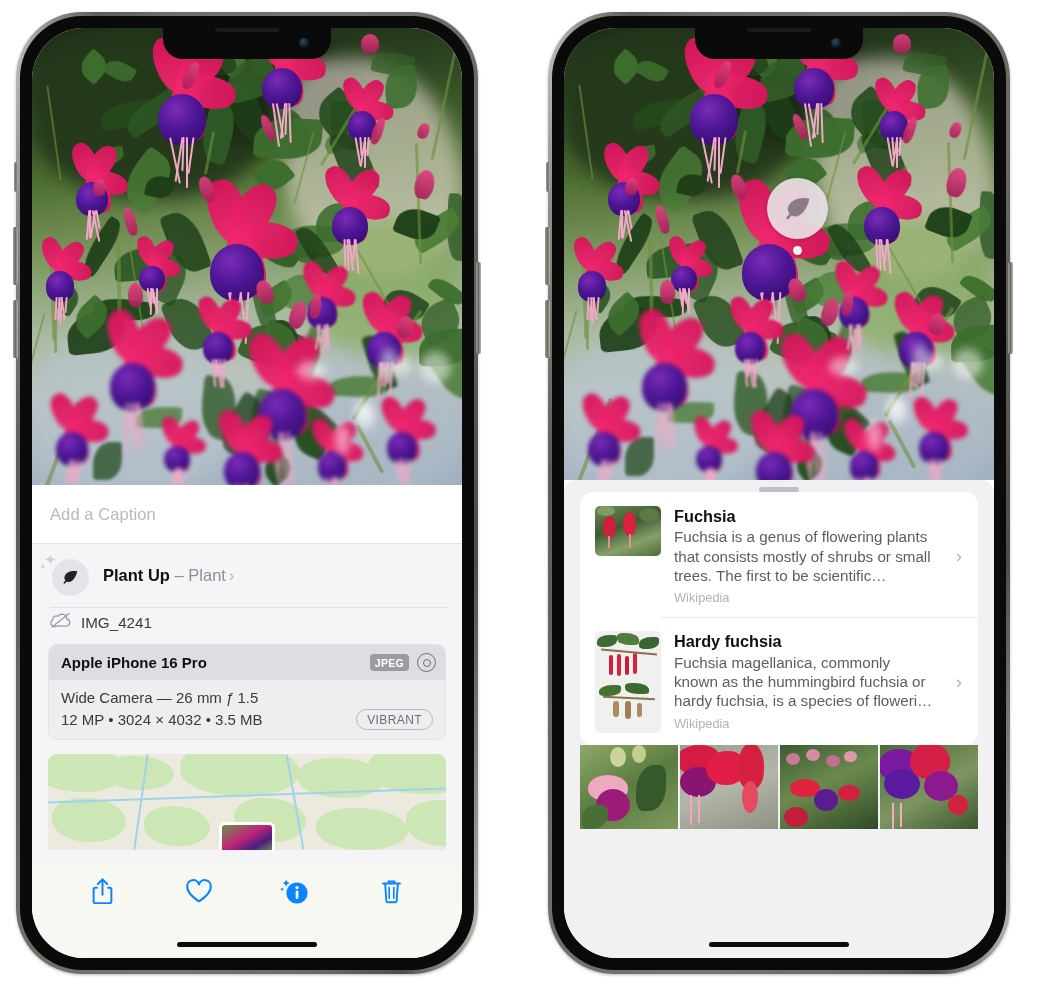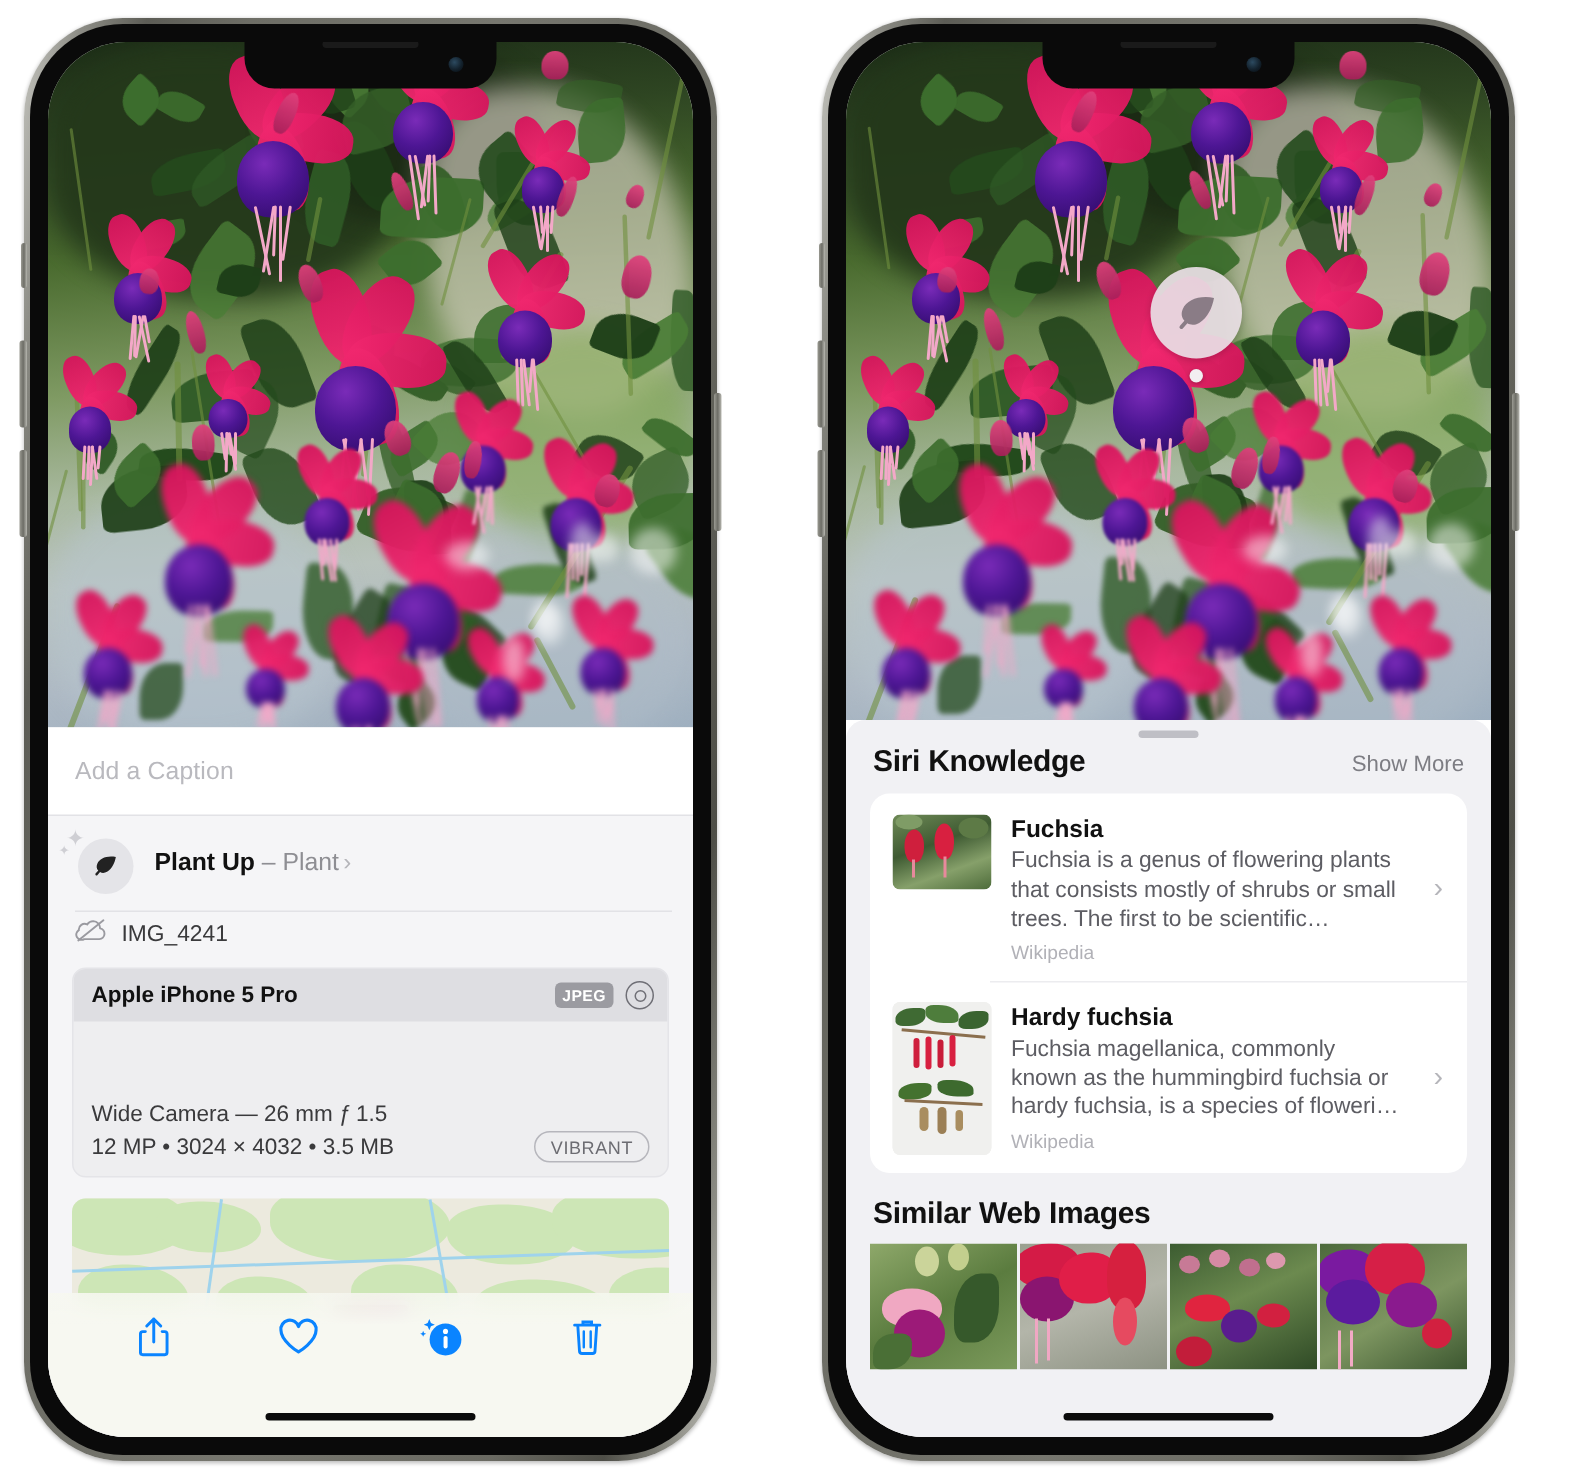--- a/index.html
+++ b/index.html
@@ -96,21 +96,21 @@
   .cam-card { margin:0 16px; border-radius:9px; overflow:hidden; background:#eeeef0; border:1px solid #e4e4e8; }
   .cam-head { display:flex; align-items:center; justify-content:space-between;
               background:#dedee2; padding:8px 9px 8px 12px; }
   .cam-model { font-size:15px; font-weight:700; color:#111; }
   .cam-head-right { display:flex; align-items:center; gap:8px; }
   .jpeg-tag { background:#9b9ba1; color:#fff; font-size:10.5px; font-weight:700;
               border-radius:4px; padding:2.5px 5px; letter-spacing:.3px; }
   .lens-ico { width:19px; height:19px; border-radius:50%; border:1.6px solid #6f6f76;
               display:flex; align-items:center; justify-content:center; }
   .lens-ico i { display:block; width:8px; height:8px; border-radius:50%; border:1.6px solid #6f6f76; }
-  .cam-body { padding:9px 12px 9px 12px;margin-top:44px; }
+  .cam-body { padding:9px 12px 9px 12px; }
   .cam-line1 { font-size:15px; color:#3a3a3c; }
   .cam-line2row { display:flex; align-items:center; justify-content:space-between; margin-top:3px; }
   .cam-line2 { font-size:15px; color:#3a3a3c; }
   .vibrant { border:1px solid #b6b6bc; color:#6c6c72; border-radius:11px;
              font-size:12px; padding:2.5px 10px; letter-spacing:.4px; }
   .cam-foot { display:flex; align-items:center; border-top:1px solid #dcdce0; padding:6px 10px; }
   .cam-foot span { flex:1; text-align:center; font-size:13.2px; color:#6c6c72; }
   .cam-foot span:first-child { text-align:left; padding-left:2px; }
   .cam-foot span:last-child { text-align:right; padding-right:2px; }
   .cam-foot .sep { flex:0 0 1px; width:1px; height:14px; background:#d2d2d7; }
@@ -531,21 +531,21 @@
               <svg width="22" height="16" viewBox="0 0 26 18" aria-hidden="true">
                 <path d="M7.3 16.2h11.9a4.3 4.3 0 0 0 .6-8.5A5.6 5.6 0 0 0 14.4 2a5.7 5.7 0 0 0-4.8 2.6A4.6 4.6 0 0 0 3 9.1a4.1 4.1 0 0 0 4.3 7.1z" fill="none" stroke="#9a9aa0" stroke-width="1.5"></path>
                 <line x1="2.6" y1="17.2" x2="22.4" y2="1.4" stroke="#9a9aa0" stroke-width="1.5" stroke-linecap="round"></line>
               </svg>
             </span>
             <span class="filename">IMG_4241</span>
           </div>
 
           <div class="cam-card">
             <div class="cam-head">
-              <div class="cam-model">Apple iPhone 5 Pro</div>
+              <div class="cam-model">Apple iPhone 16 Pro</div>
               <div class="cam-head-right">
                 <span class="jpeg-tag">JPEG</span>
                 <span class="lens-ico">
                     <i></i>
                   </span>
               </div>
             </div>
             <div class="cam-body">
               <div class="cam-line1">Wide Camera — 26 mm ƒ 1.5</div>
               <div class="cam-line2row">
@@ -950,24 +950,20 @@
             <svg width="32" height="32" viewBox="0 0 24 24" aria-hidden="true">
               <path d="M20.5 4.2c-7.5-1.4-13.6 1.1-15.6 5.6-1 2.2-.6 4.4.8 5.8l-2.3 2.6a1 1 0 0 0 1.5 1.3l2.3-2.6c1.6 1 3.8 1 5.9-.2 4.3-2.5 6.6-7.9 7.4-12.5z" fill="#8a7c86"></path>
             </svg>
           </div>
           <div style="position:absolute;left:26px;top:68px;width:9px;height:9px;border-radius:50%;background:#f2eef1;box-shadow:0 1px 3px rgba(0,0,0,.25);"></div>
         </div>
 
         <div class="results" style="top:452px;">
           <div class="grabber"></div>
 
-          <div class="sec-head">
-            <div class="sec-title">Siri Knowledge</div>
-            <div class="show-more">Show More</div>
-          </div>
 
           <div class="kn-card">
 
             <div class="kn-row">
               <div class="kn-thumb" style="height:50px;">
                 <div style="position:absolute;inset:0;background:linear-gradient(160deg,#6f8a57,#3e5a32 40%,#86a06a 70%,#4d6b3a);"></div>
                 <div style="position:absolute;left:8px;top:10px;width:13px;height:22px;border-radius:50% 50% 45% 45%;background:#cf1f3d;"></div>
                 <div style="position:absolute;left:28px;top:6px;width:13px;height:24px;border-radius:50% 50% 45% 45%;background:#d82040;"></div>
                 <div style="position:absolute;left:13px;top:30px;width:2px;height:12px;background:#e8899c;"></div>
                 <div style="position:absolute;left:34px;top:28px;width:2px;height:14px;background:#e8899c;"></div>
@@ -1003,23 +999,20 @@
               <div class="kn-body">
                 <div class="kn-name">Hardy fuchsia</div>
                 <div class="kn-desc">Fuchsia magellanica, commonly known as the hummingbird fuchsia or hardy fuchsia, is a species of floweri…</div>
                 <div class="kn-src">Wikipedia</div>
               </div>
               <div class="kn-chev">›</div>
             </div>
 
           </div>
 
-          <div class="web-head">
-            <div class="sec-title">Similar Web Images</div>
-          </div>
 
           <div class="web-strip">
             <div class="web-cell">
               <div style="position:absolute;inset:0;background:linear-gradient(150deg,#8ea86a,#5b7c3f 50%,#7c9a5c);"></div>
               <div style="position:absolute;left:30px;top:2px;width:16px;height:20px;border-radius:50%;background:#cbd49a;"></div>
               <div style="position:absolute;left:52px;top:0px;width:14px;height:18px;border-radius:50%;background:#c3cf8e;"></div>
               <div style="position:absolute;left:8px;top:30px;width:40px;height:26px;border-radius:50% 50% 45% 45%;background:#f0a8c2;"></div>
               <div style="position:absolute;left:16px;top:44px;width:34px;height:32px;border-radius:50%;background:#9c1a78;"></div>
               <div style="position:absolute;left:56px;top:20px;width:30px;height:46px;border-radius:60% 20% 55% 25%;background:#36592b;"></div>
               <div style="position:absolute;left:2px;top:60px;width:26px;height:24px;border-radius:55% 25% 60% 20%;background:#4a6f36;"></div>

